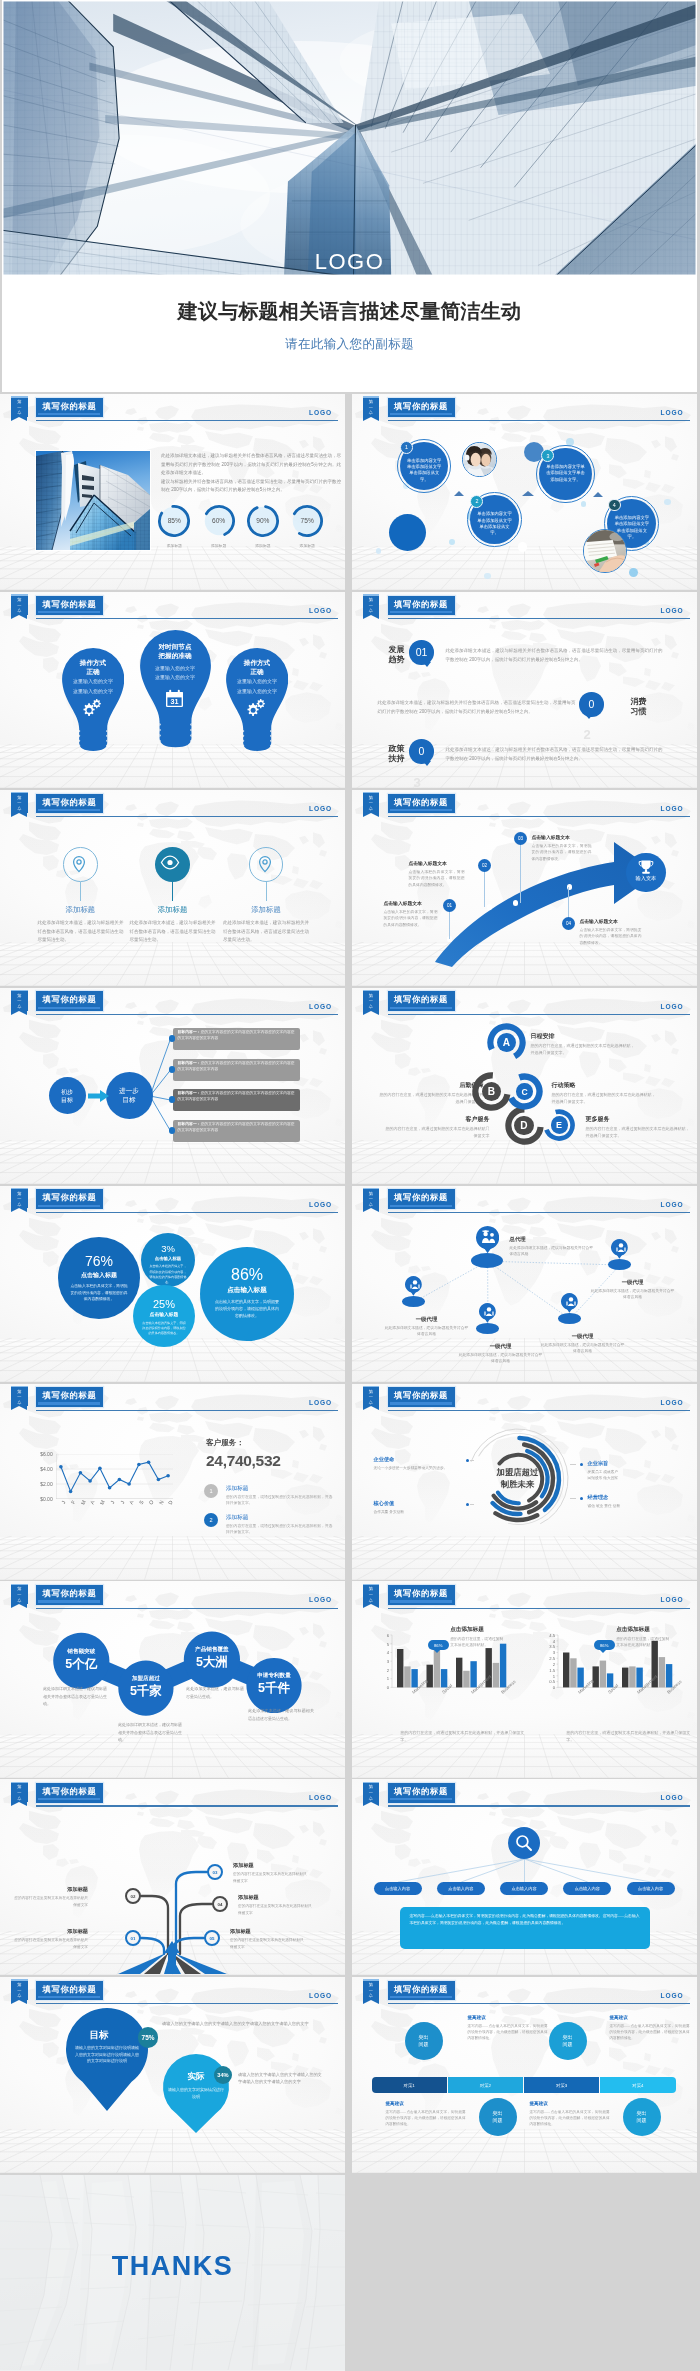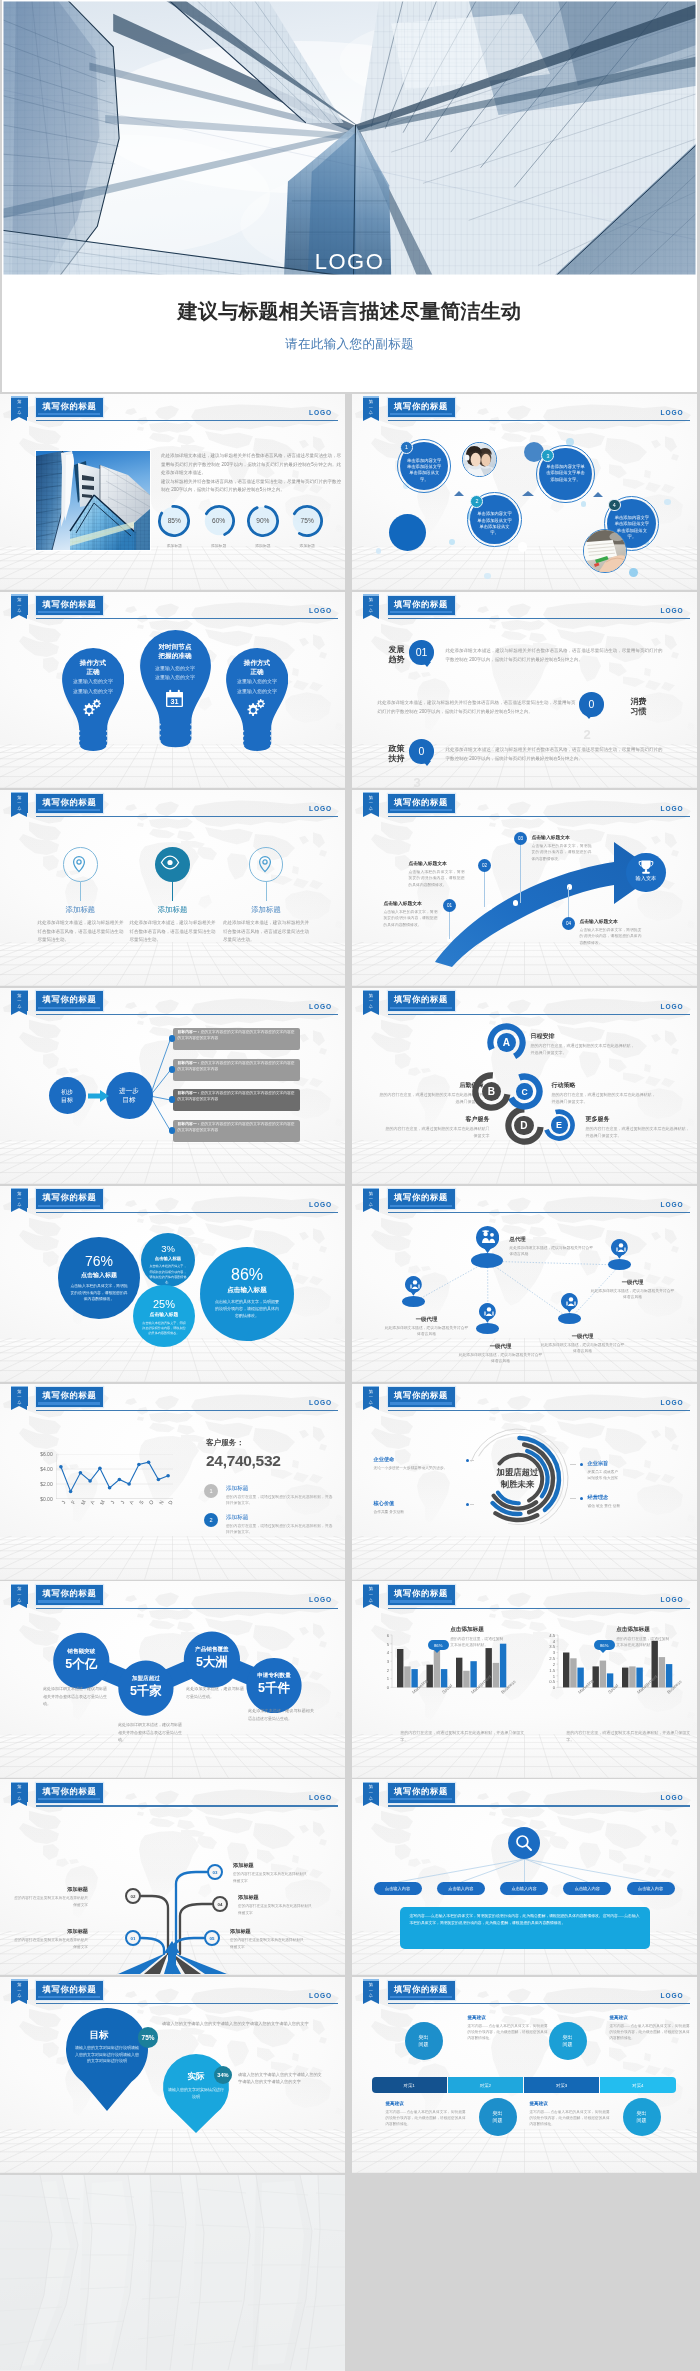--- a/index.html
+++ b/index.html
@@ -2445,14 +2445,15 @@
           <path d="M180 0 L186 48 L180 112 L170 195"></path>
           <path d="M150 0 L154 50 L150 114 L146 195"></path>
           <path d="M238 0 L250 60 L244 126 L228 195"></path>
           <path d="M196 0 L204 58 L200 124 L192 195"></path>
           <path d="M300 0 L312 56 L306 124 L290 195"></path>
           <path d="M256 0 L264 54 L260 122 L252 195"></path>
           <path d="M318 0 L320 54 L316 120 L306 195"></path>
         </g>
         <rect width="345" height="195" fill="#f2f3f4" opacity="0.5"></rect>
       </svg>
+      <div class="thxtxt">THANKS</div>
     </div>
   </div>
 
 </body></html>

